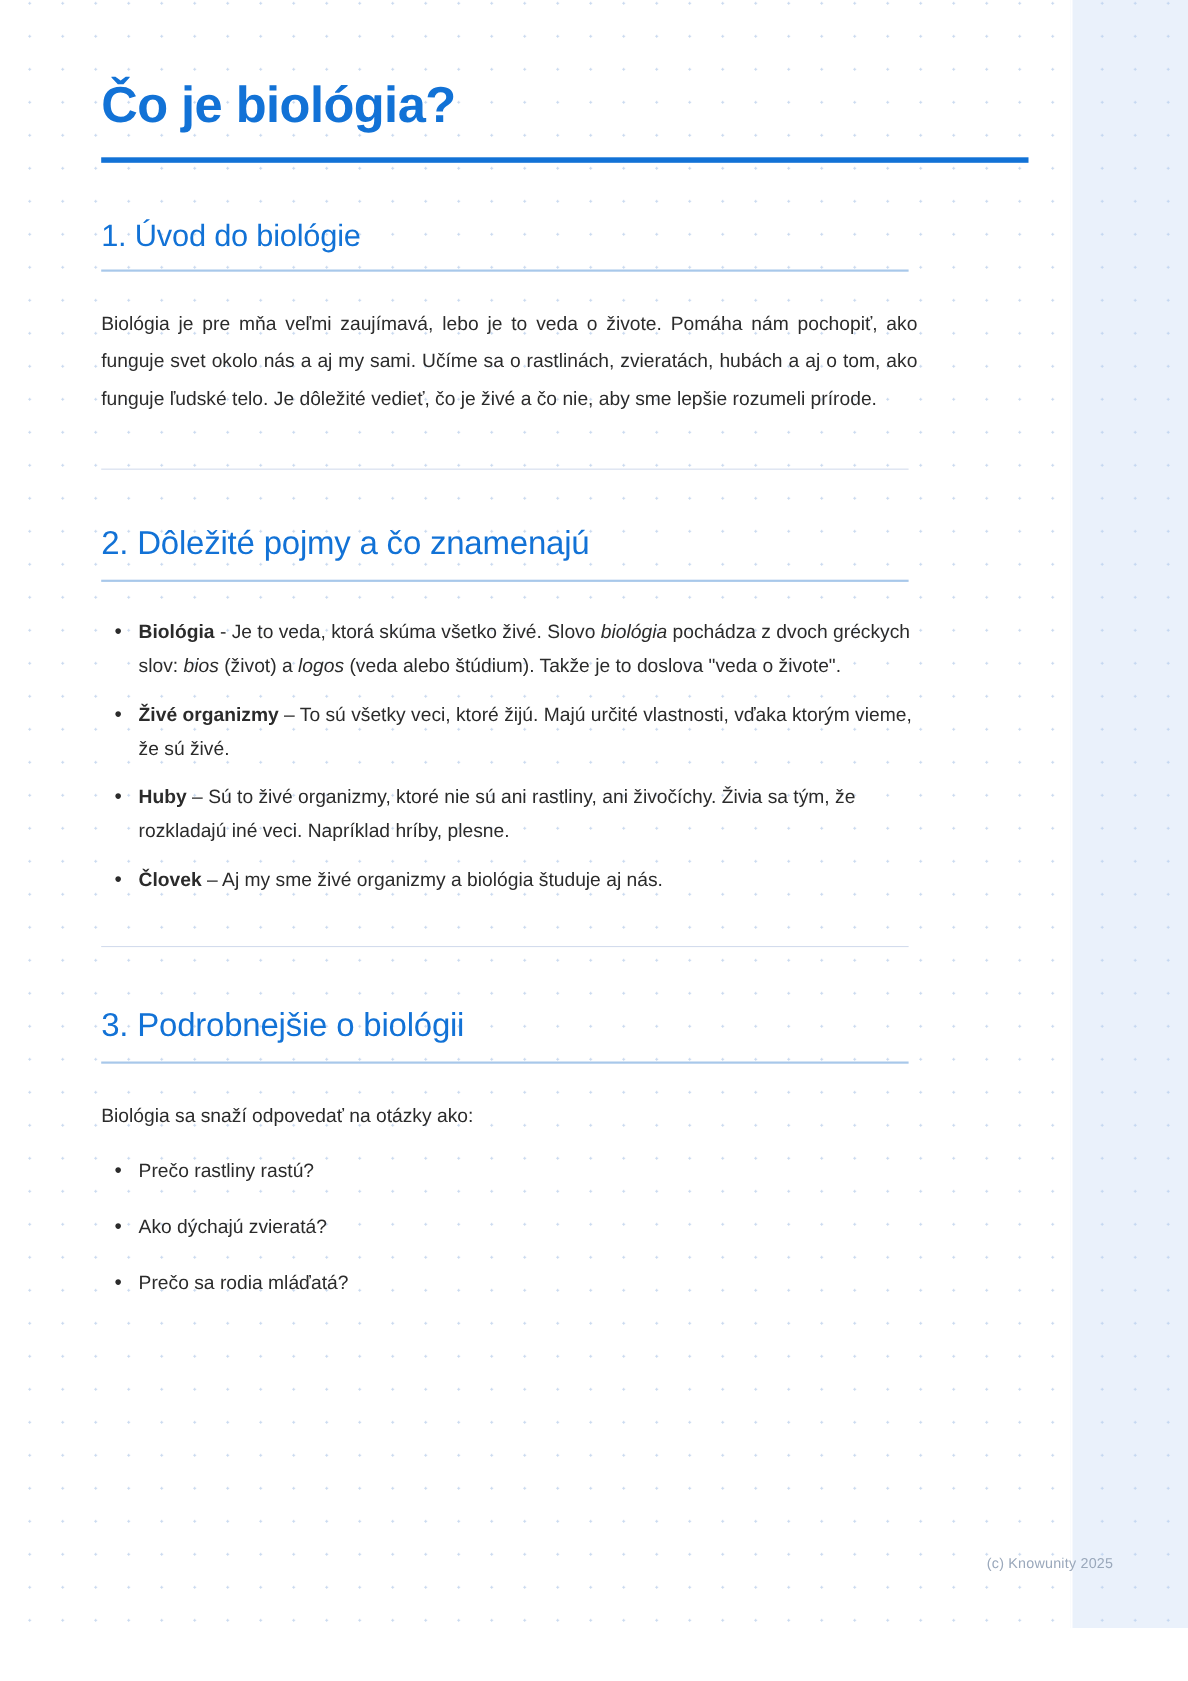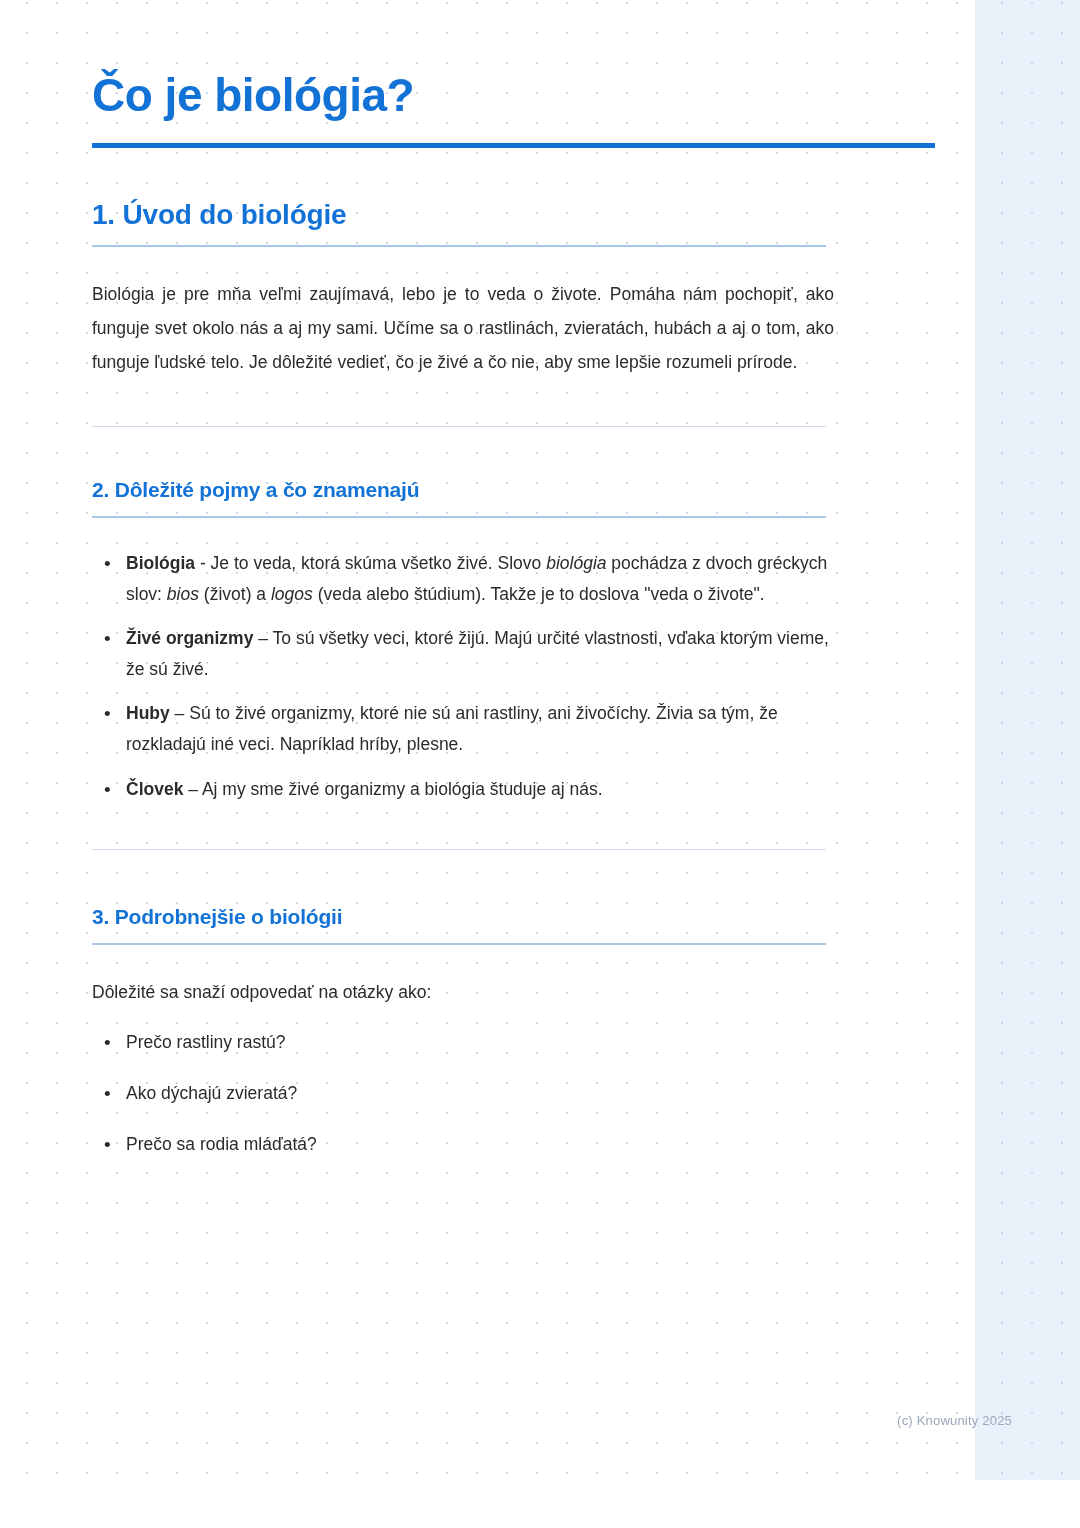--- a/index.html
+++ b/index.html
@@ -53,28 +53,28 @@
   }
   .title-rule {
     height: 5px;
     background: #1272d6;
     width: 843px;
     margin-bottom: 50px;
   }
 
   h2.section-title {
     font-size: 28px;
-    font-weight: bold;
+    font-weight: normal;
     color: #1272d6;
     margin: 0 0 14px 0;
     letter-spacing: -0.2px;
     line-height: 1.2;
   }
   h2.big {
-    font-size: 21px;
+    font-size: 30px;
   }
   .sec-rule {
     height: 2px;
     background: #a8c8ea;
     width: 734px;
     margin-bottom: 30px;
   }
 
   p.body-text {
     font-size: 17.5px;
@@ -171,21 +171,21 @@
       </li>
       <li>
         <span class="term">Človek</span><span> – </span><span>Aj my sme živé organizmy a biológia študuje aj nás.</span>
       </li>
     </ul>
 
     <div class="soft-divider tight"></div>
 
     <h2 class="section-title big">3. Podrobnejšie o biológii</h2>
     <div class="sec-rule"></div>
-    <p class="body-text lead">Dôležité sa snaží odpovedať na otázky ako:</p>
+    <p class="body-text lead">Biológia sa snaží odpovedať na otázky ako:</p>
 
     <ul class="q-list">
       <li>Prečo rastliny rastú?</li>
       <li>Ako dýchajú zvieratá?</li>
       <li>Prečo sa rodia mláďatá?</li>
     </ul>
 
   </div>
 
   <div class="footer-note">(c) Knowunity 2025</div>

